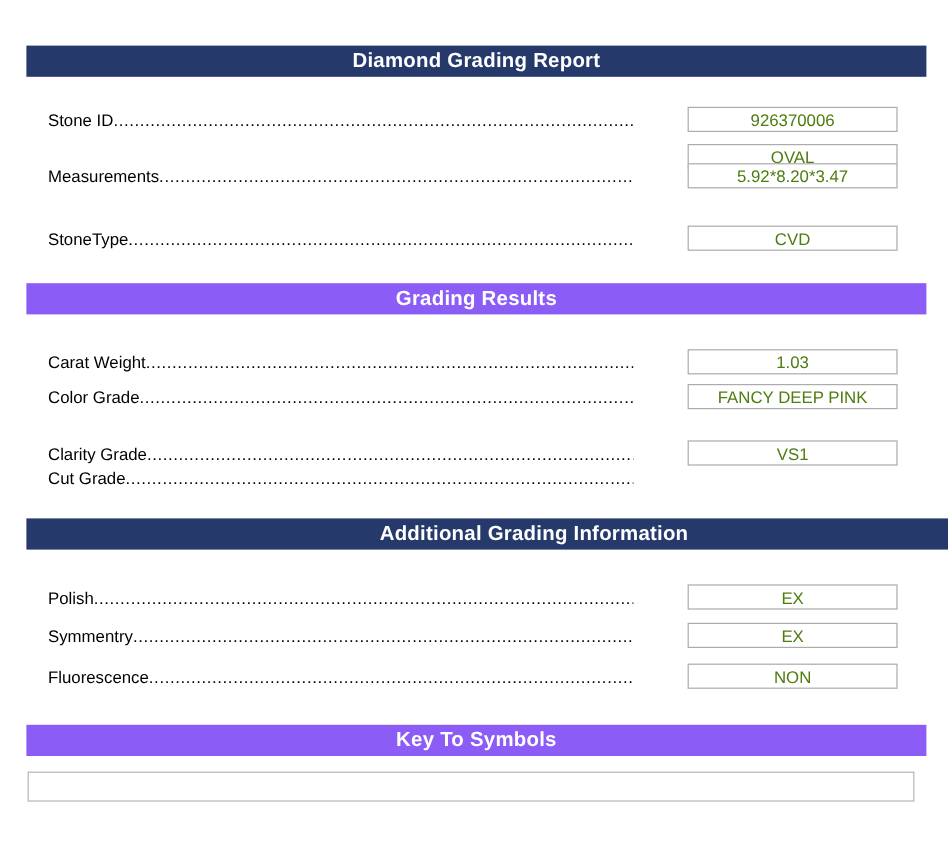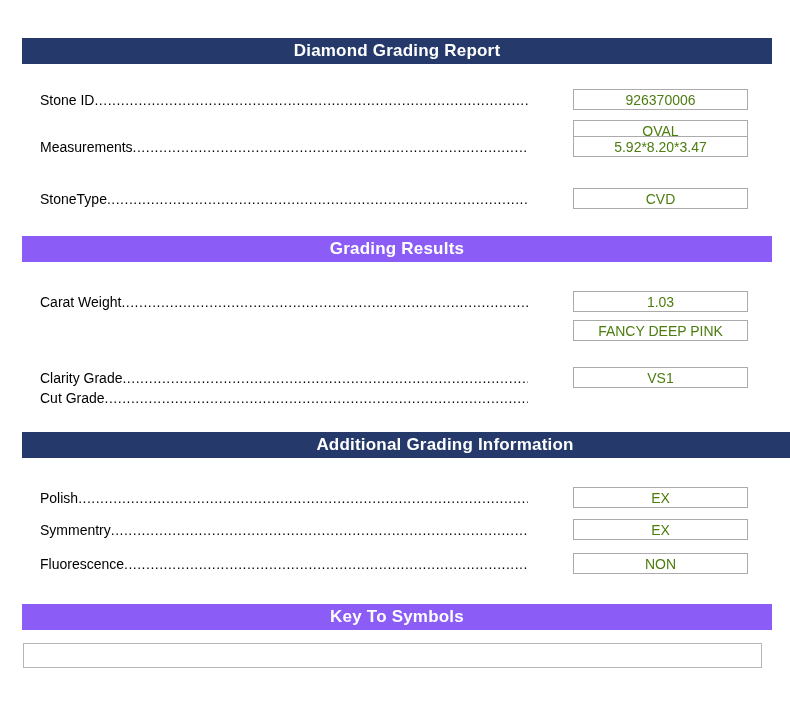--- a/index.html
+++ b/index.html
@@ -152,20 +152,24 @@
     <div class="label-line">
       <span>Carat Weight</span>
         <span class="dots"></span>
     </div>
     <div class="vbox">
       <span>1.03</span>
     </div>
   </div>
 
   <div class="row" id="row-s2-1">
+    <div class="label-line">
+      <span>Color Grade</span>
+        <span class="dots"></span>
+    </div>
     <div class="vbox">
       <span>FANCY DEEP PINK</span>
     </div>
   </div>
 
   <div class="row" id="row-s2-2">
     <div class="label-line">
       <span>Clarity Grade</span>
         <span class="dots"></span>
     </div>

